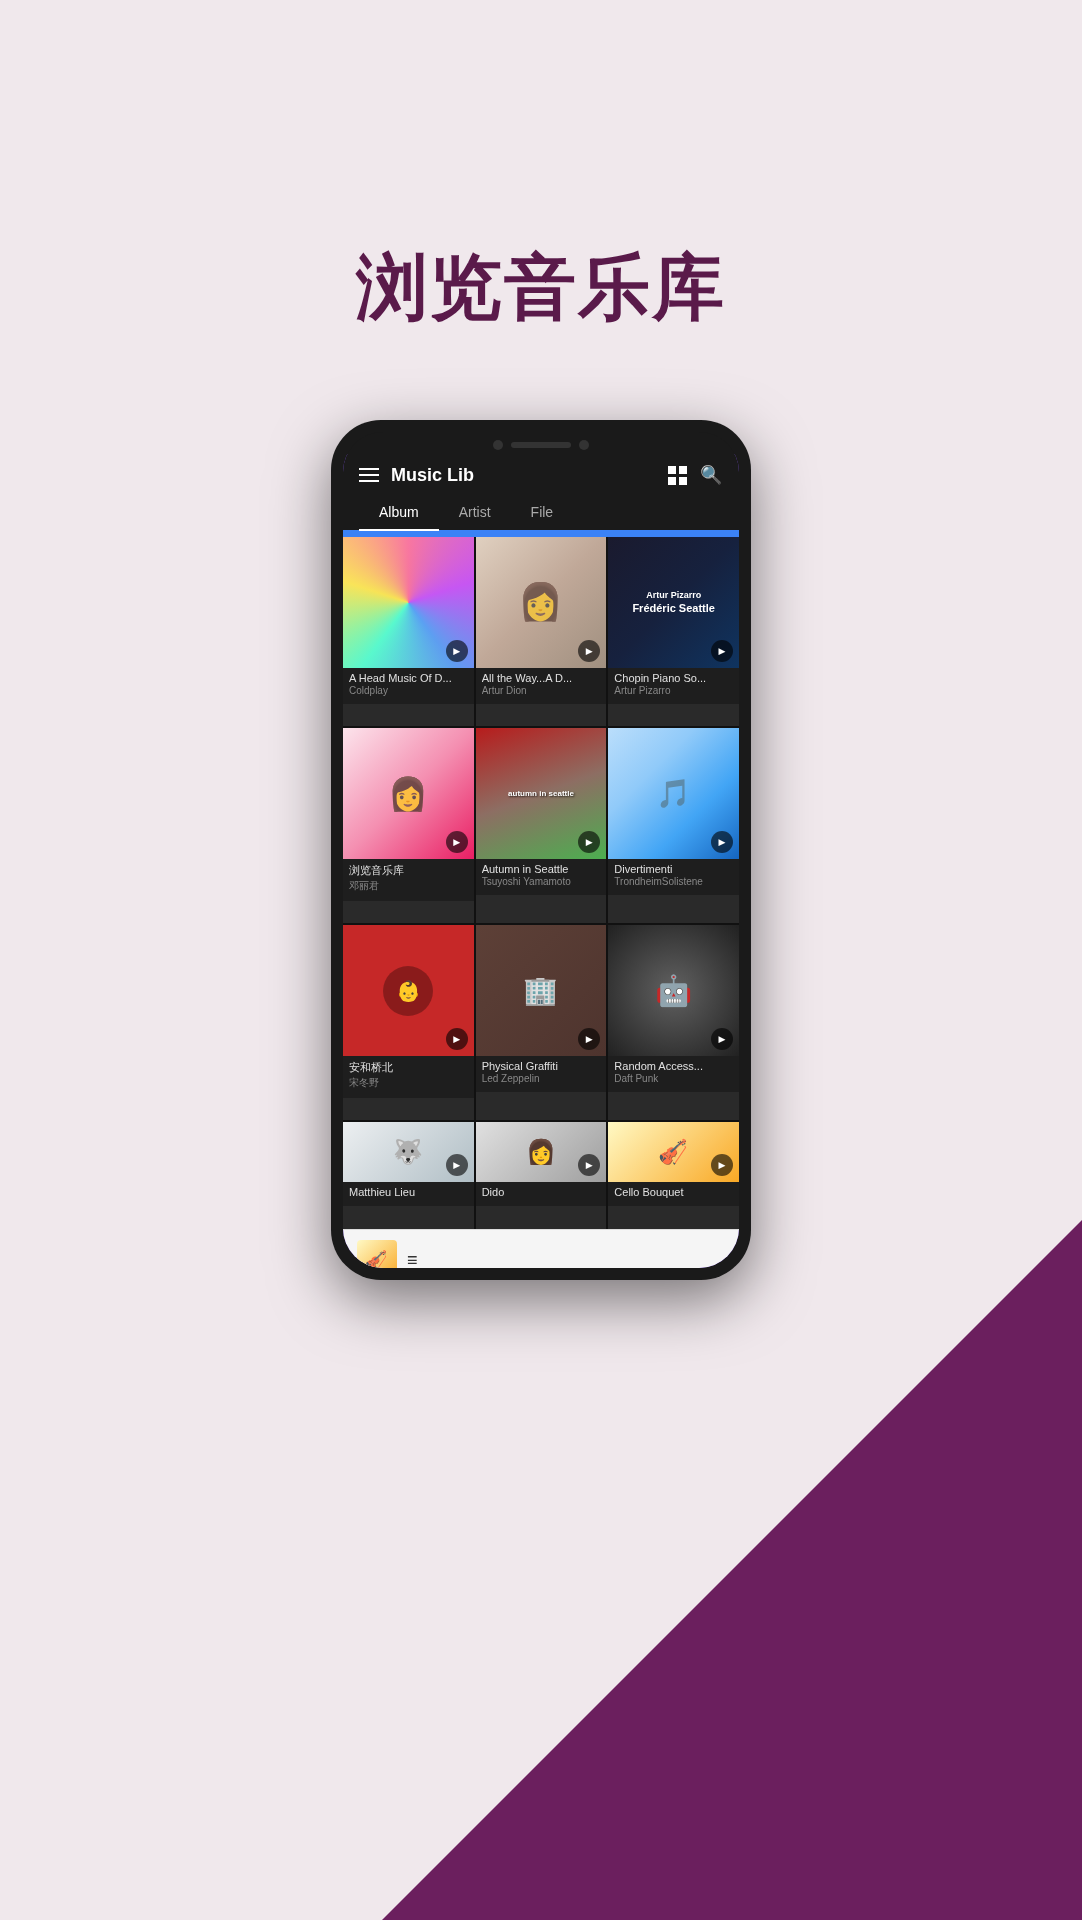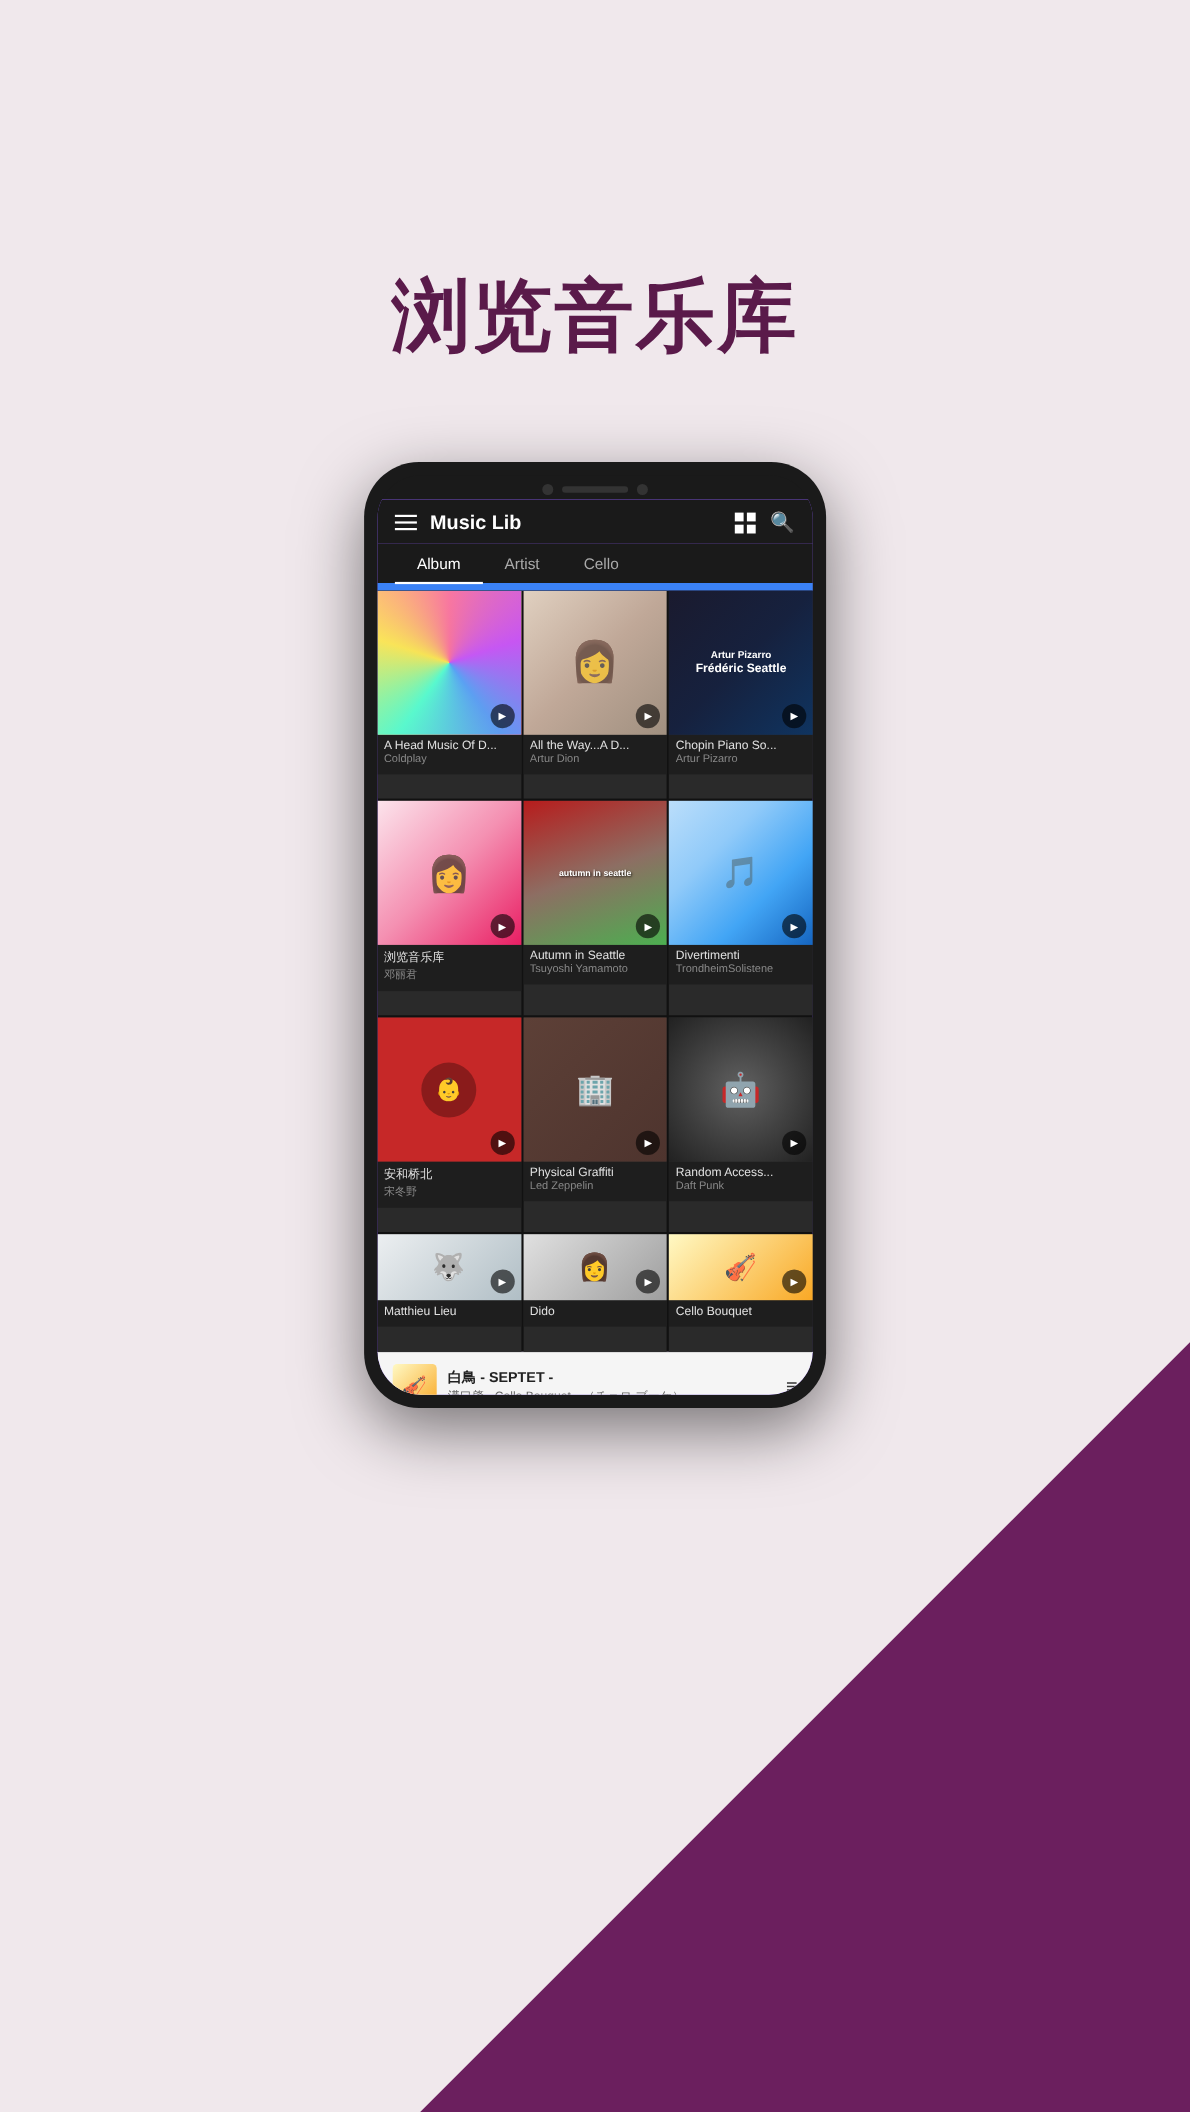--- a/index.html
+++ b/index.html
@@ -338,21 +338,21 @@
               <span></span>
               <span></span>
           </div>
           <span class="search-icon">🔍</span>
         </div>
       </div>
 
       <div class="tabs">
         <div class="tab active">Album</div>
         <div class="tab">Artist</div>
-        <div class="tab">Cello</div>
+        <div class="tab">File</div>
       </div>
 
       <div class="album-grid">
 
         <div class="album-item">
           <div class="album-cover cover-coldplay">
             <div style="width:100%;height:100%;background:conic-gradient(#ff6b9d,#c44dff,#4d9fff,#4dffd4,#ffe44d,#ff6b9d);opacity:0.9;"></div>
             <div class="play-btn">▶</div>
           </div>
           <div class="album-info">
@@ -479,22 +479,18 @@
           </div>
           <div class="album-info">
             <div class="album-name">Cello Bouquet</div>
           </div>
         </div>
 
       </div>
 
       <div class="now-playing">
         <div class="np-thumb" style="background: linear-gradient(135deg, #fff9c4, #f9a825);display:flex;align-items:center;justify-content:center;font-size:18px;">🎻</div>
-        <div class="np-info">
-          <div class="np-title">白鳥 - SEPTET -</div>
-          <div class="np-artist">溝口肇 - Cello Bouquet　（チェロ ブーケ）</div>
-        </div>
         <div class="np-menu">≡</div>
       </div>
 
     </div>
   </div>
 </div>
 
 </body></html>

